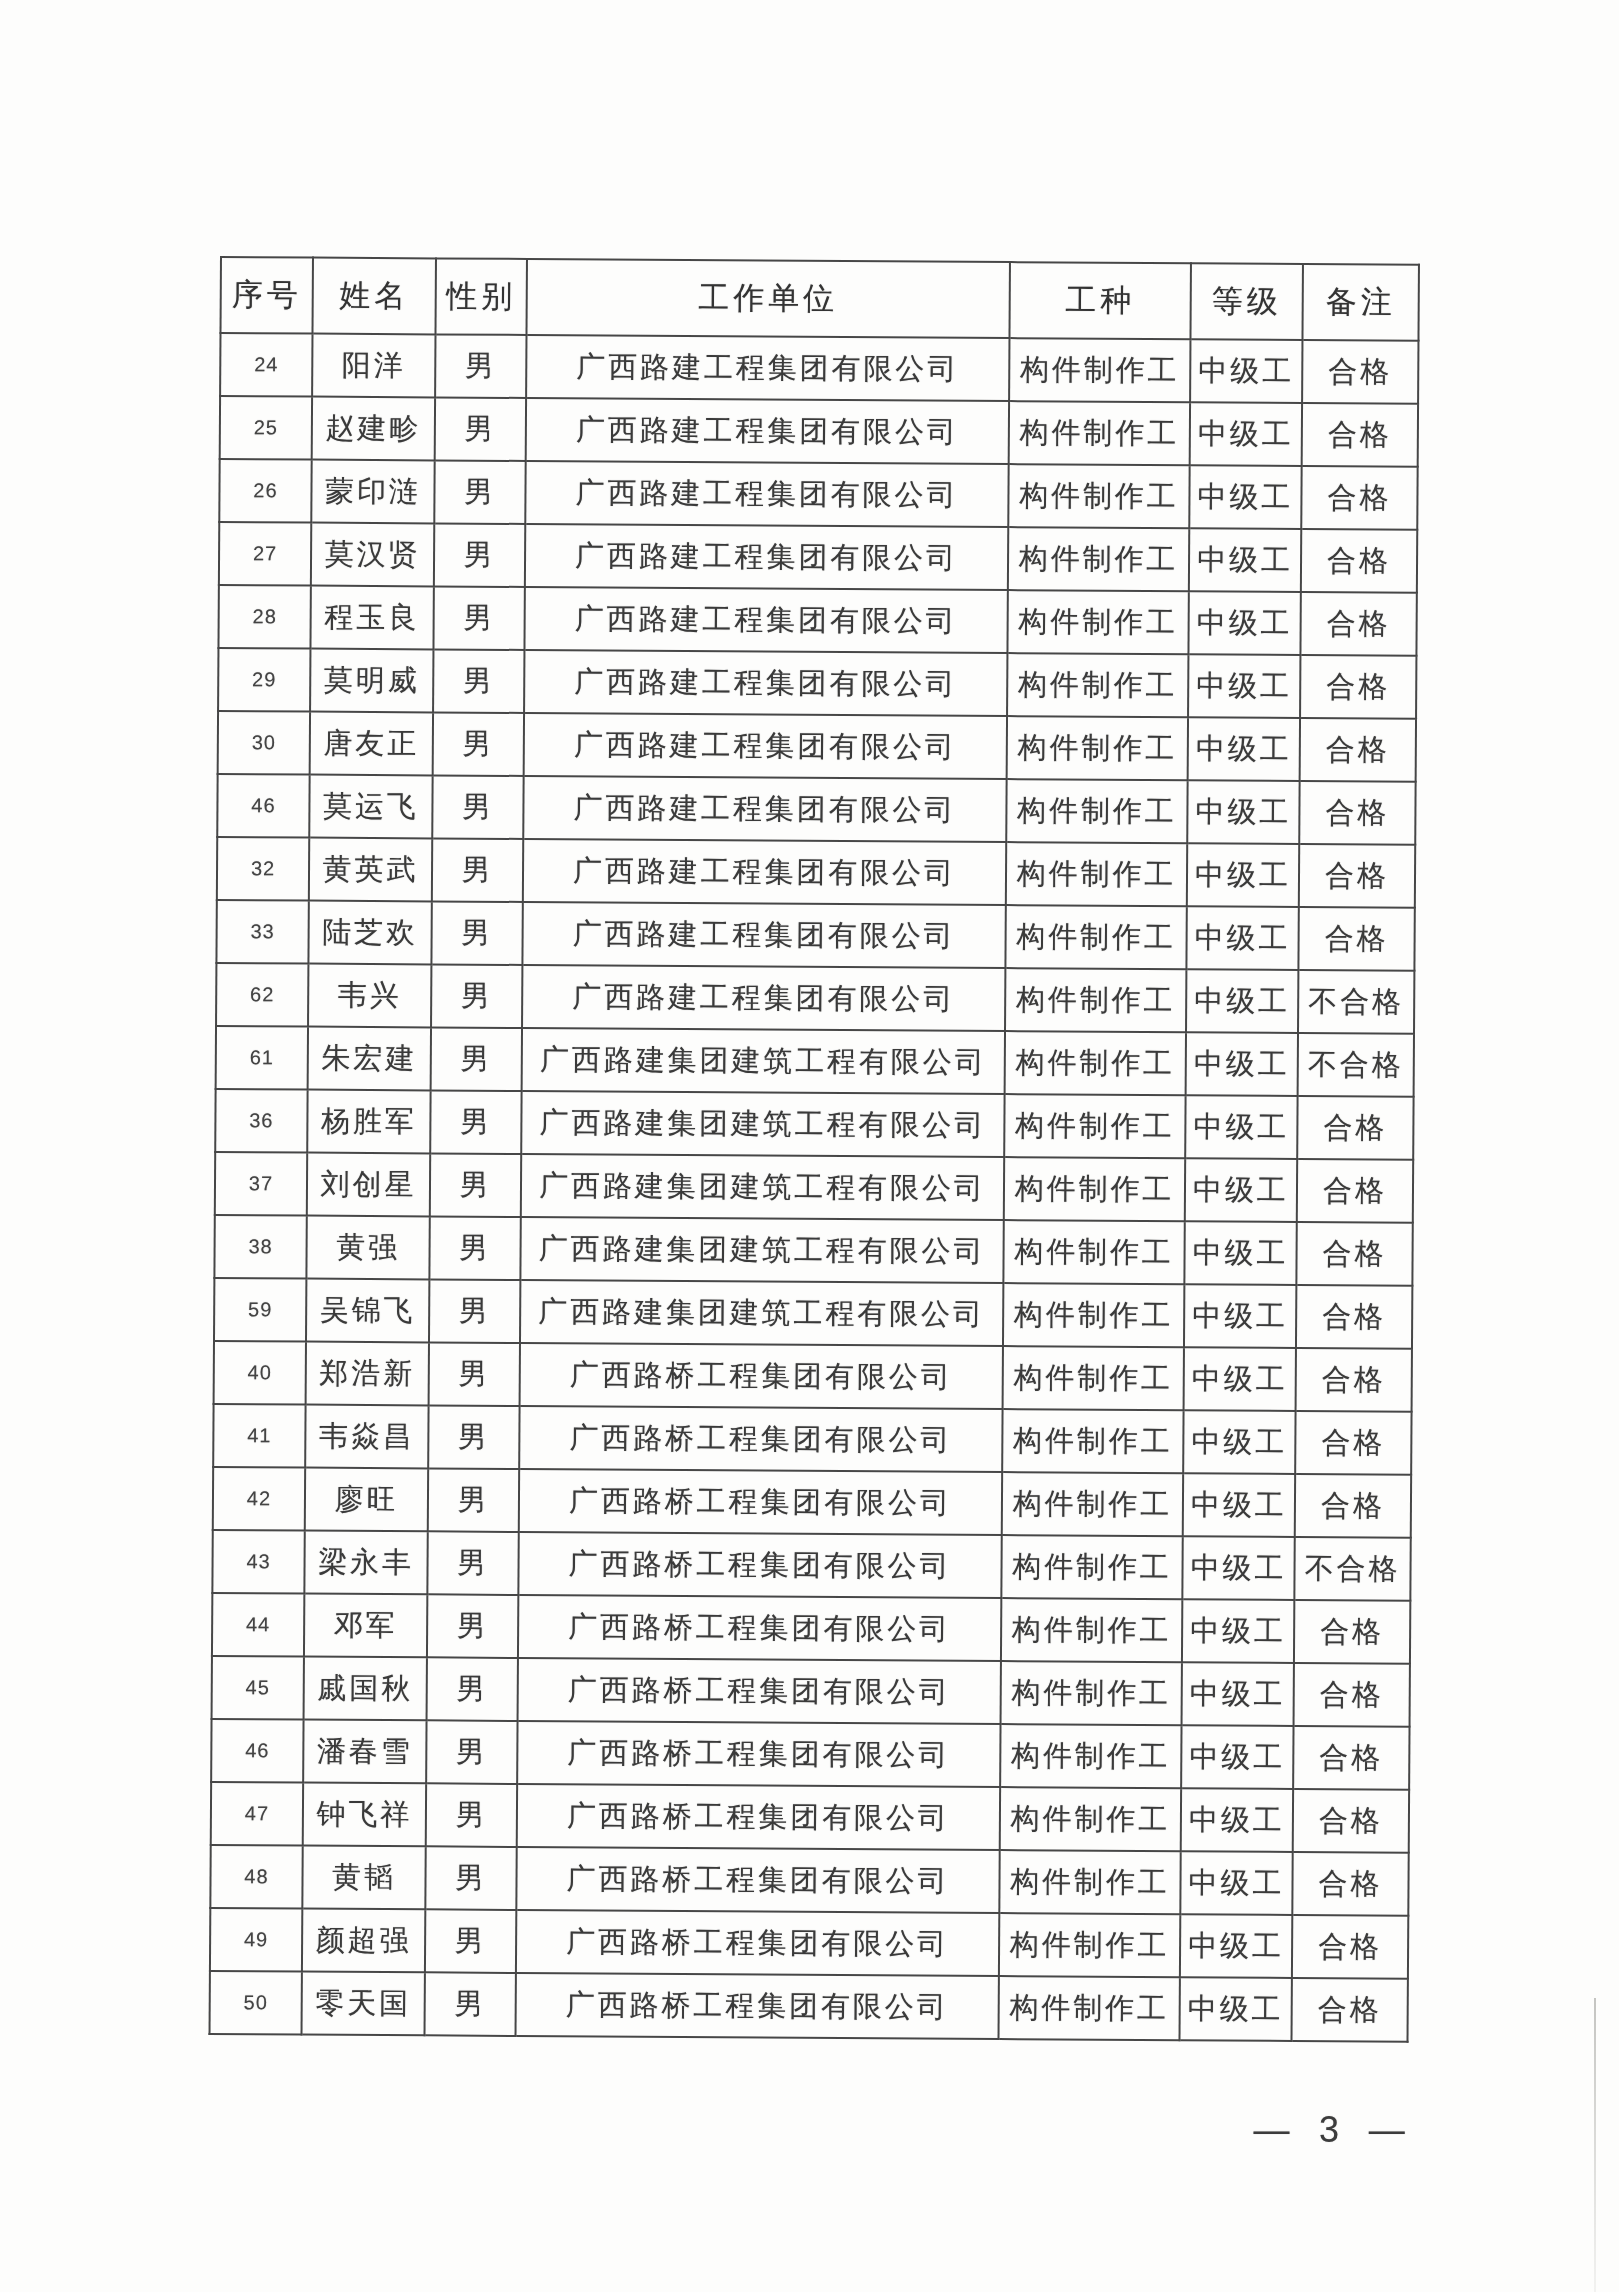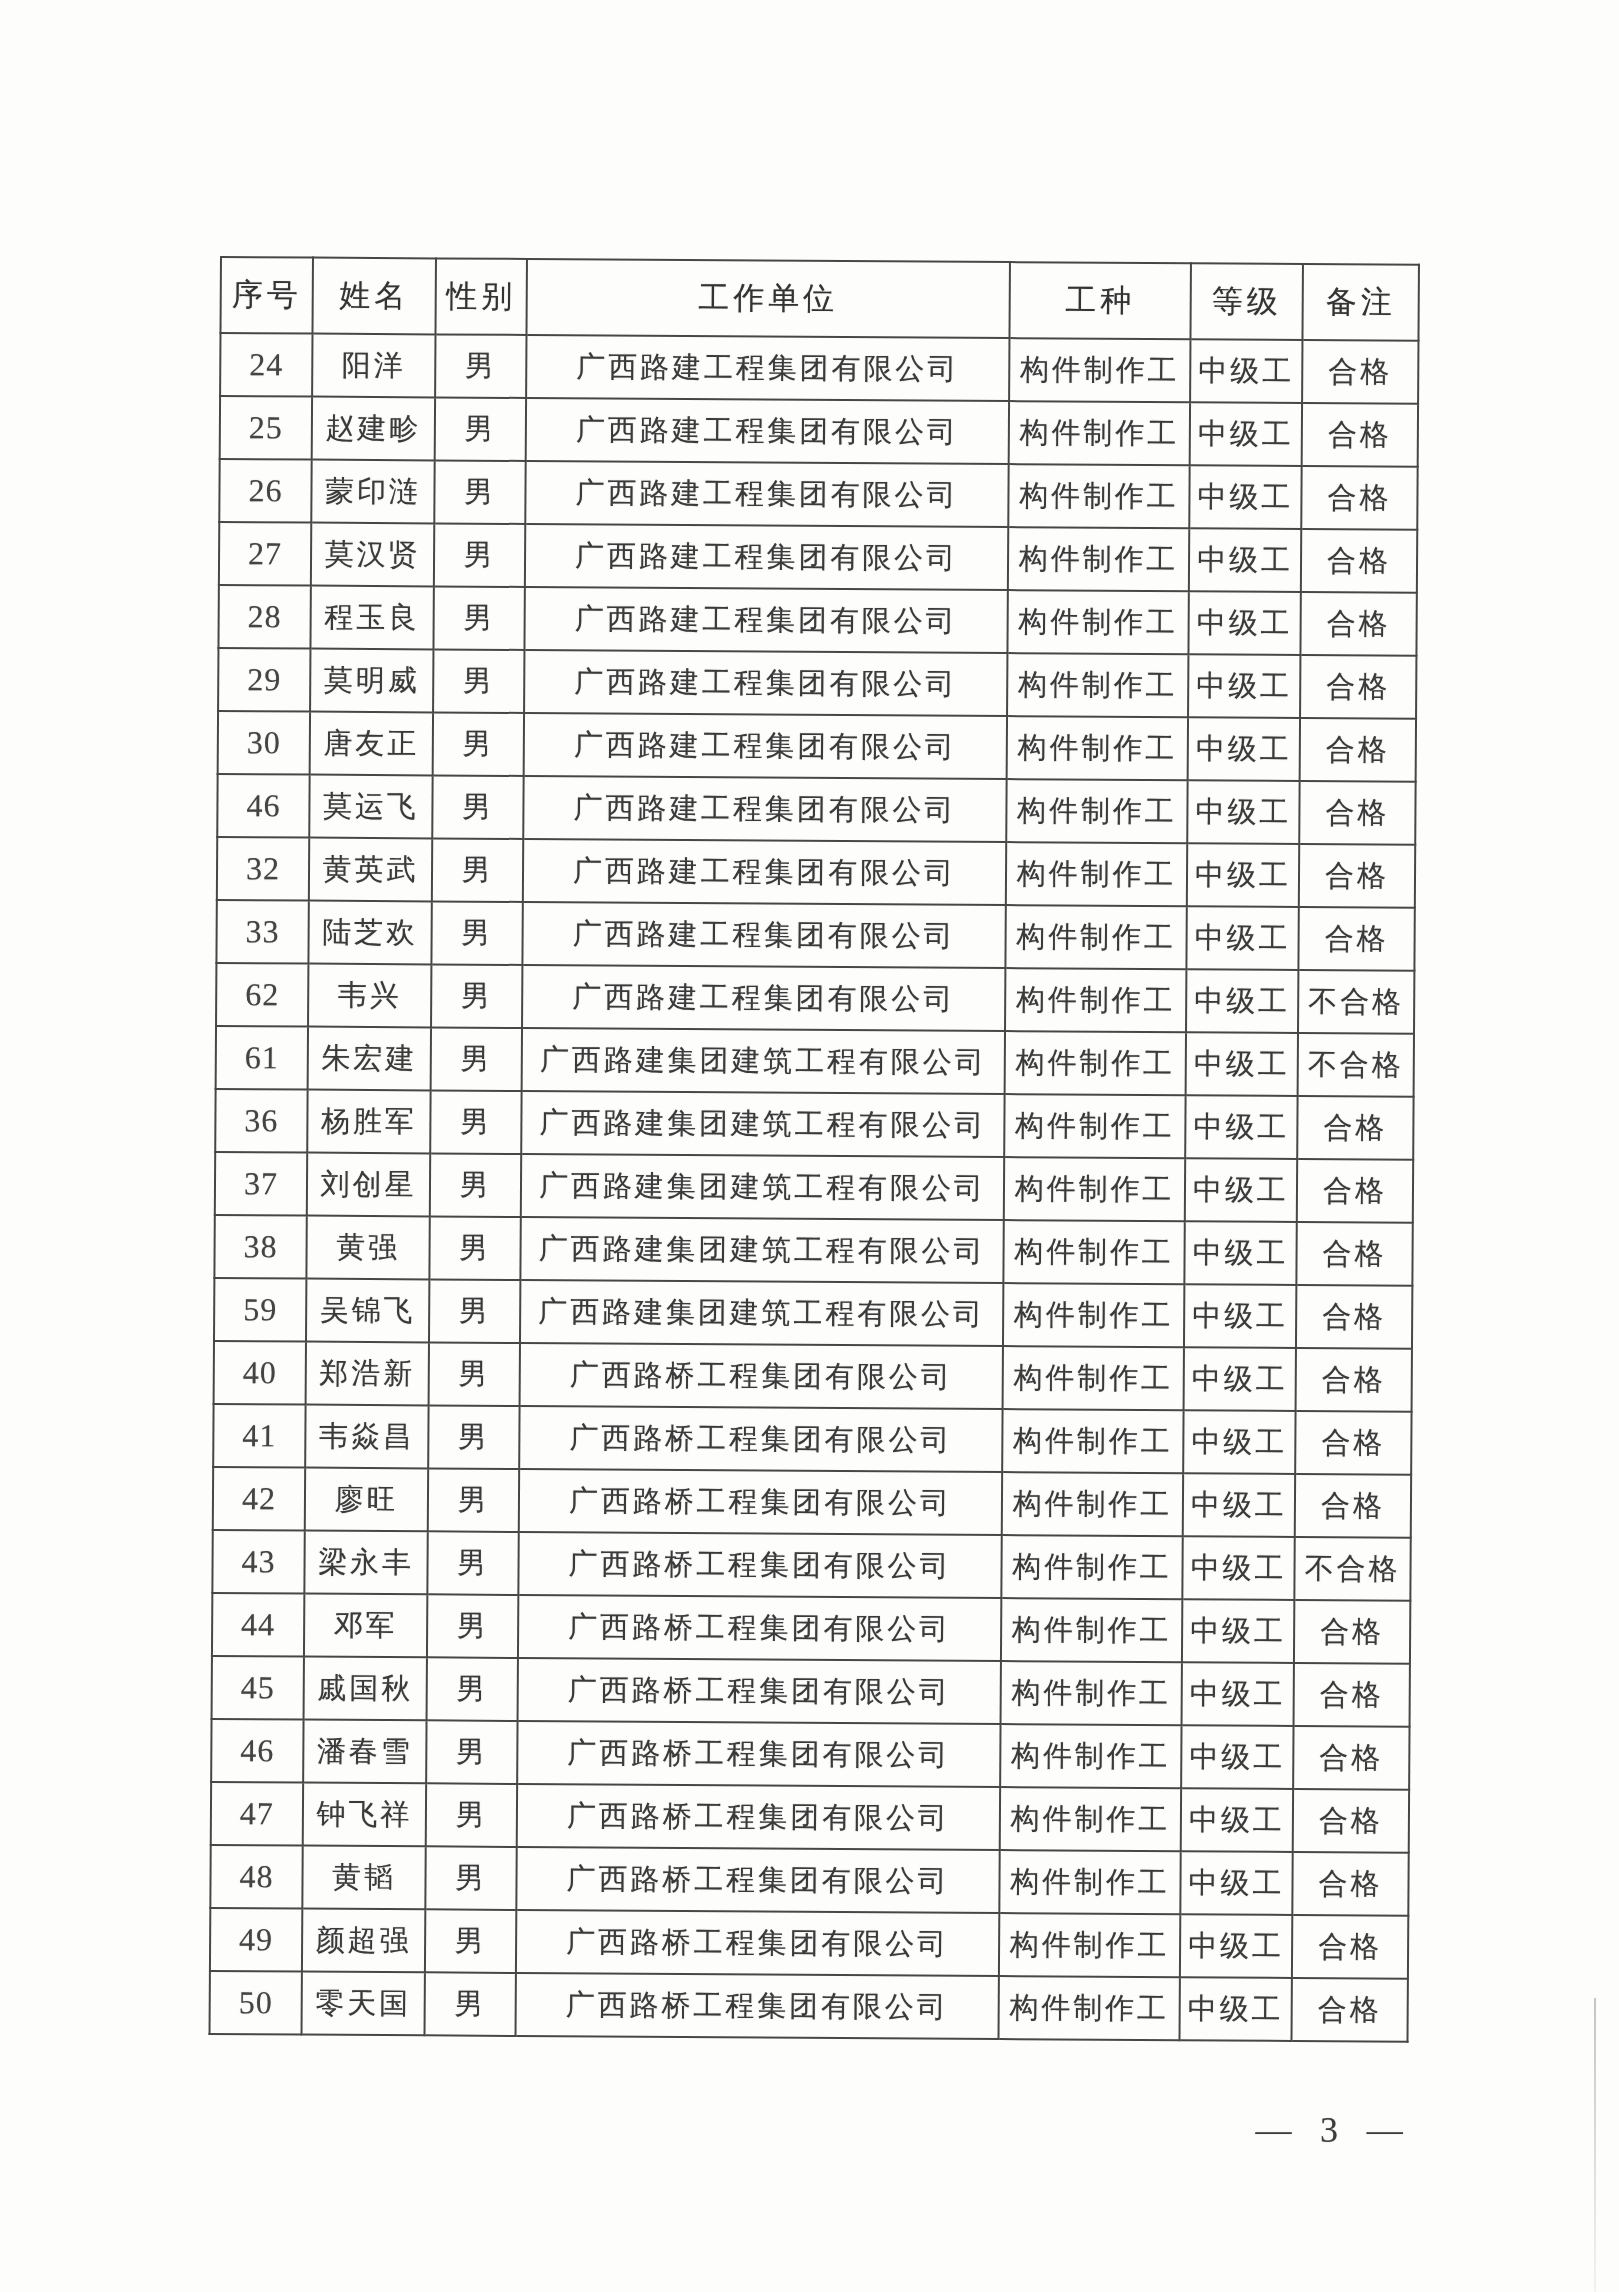--- a/index.html
+++ b/index.html
@@ -7,21 +7,21 @@
     padding: 0;
     background: #e8e8e8;
   }
   .page {
     position: relative;
     width: 1619px;
     height: 2293px;
     margin: 0 auto;
     background: #fdfdfc;
     overflow: hidden;
-    font-family: Liberation Serif, serif;
+    font-family: Liberation Sans, sans-serif;
     color: #2d2d2d;
   }
   
   .scan-line {
     position: absolute;
     left: 1594px;
     top: 1998px;
     width: 2px;
     height: 295px;
     background: linear-gradient(to bottom, rgba(150,150,145,0.55), rgba(180,180,175,0.15));
@@ -67,21 +67,21 @@
     color: #333;
   }
   table.results td {
     font-size: 29px;
     font-weight: 400;
     letter-spacing: 2.9px;
     color: #3a3a3a;
   }
   
   table.results td:first-child {
-    font-size: 32px;
+    font-size: 20px;
     letter-spacing: 1px;
     color: #444;
   }
   .page-footer {
     position: absolute;
     left: 1226px;
     top: 2109px;
     width: 216px;
     text-align: center;
     font-size: 36px;

